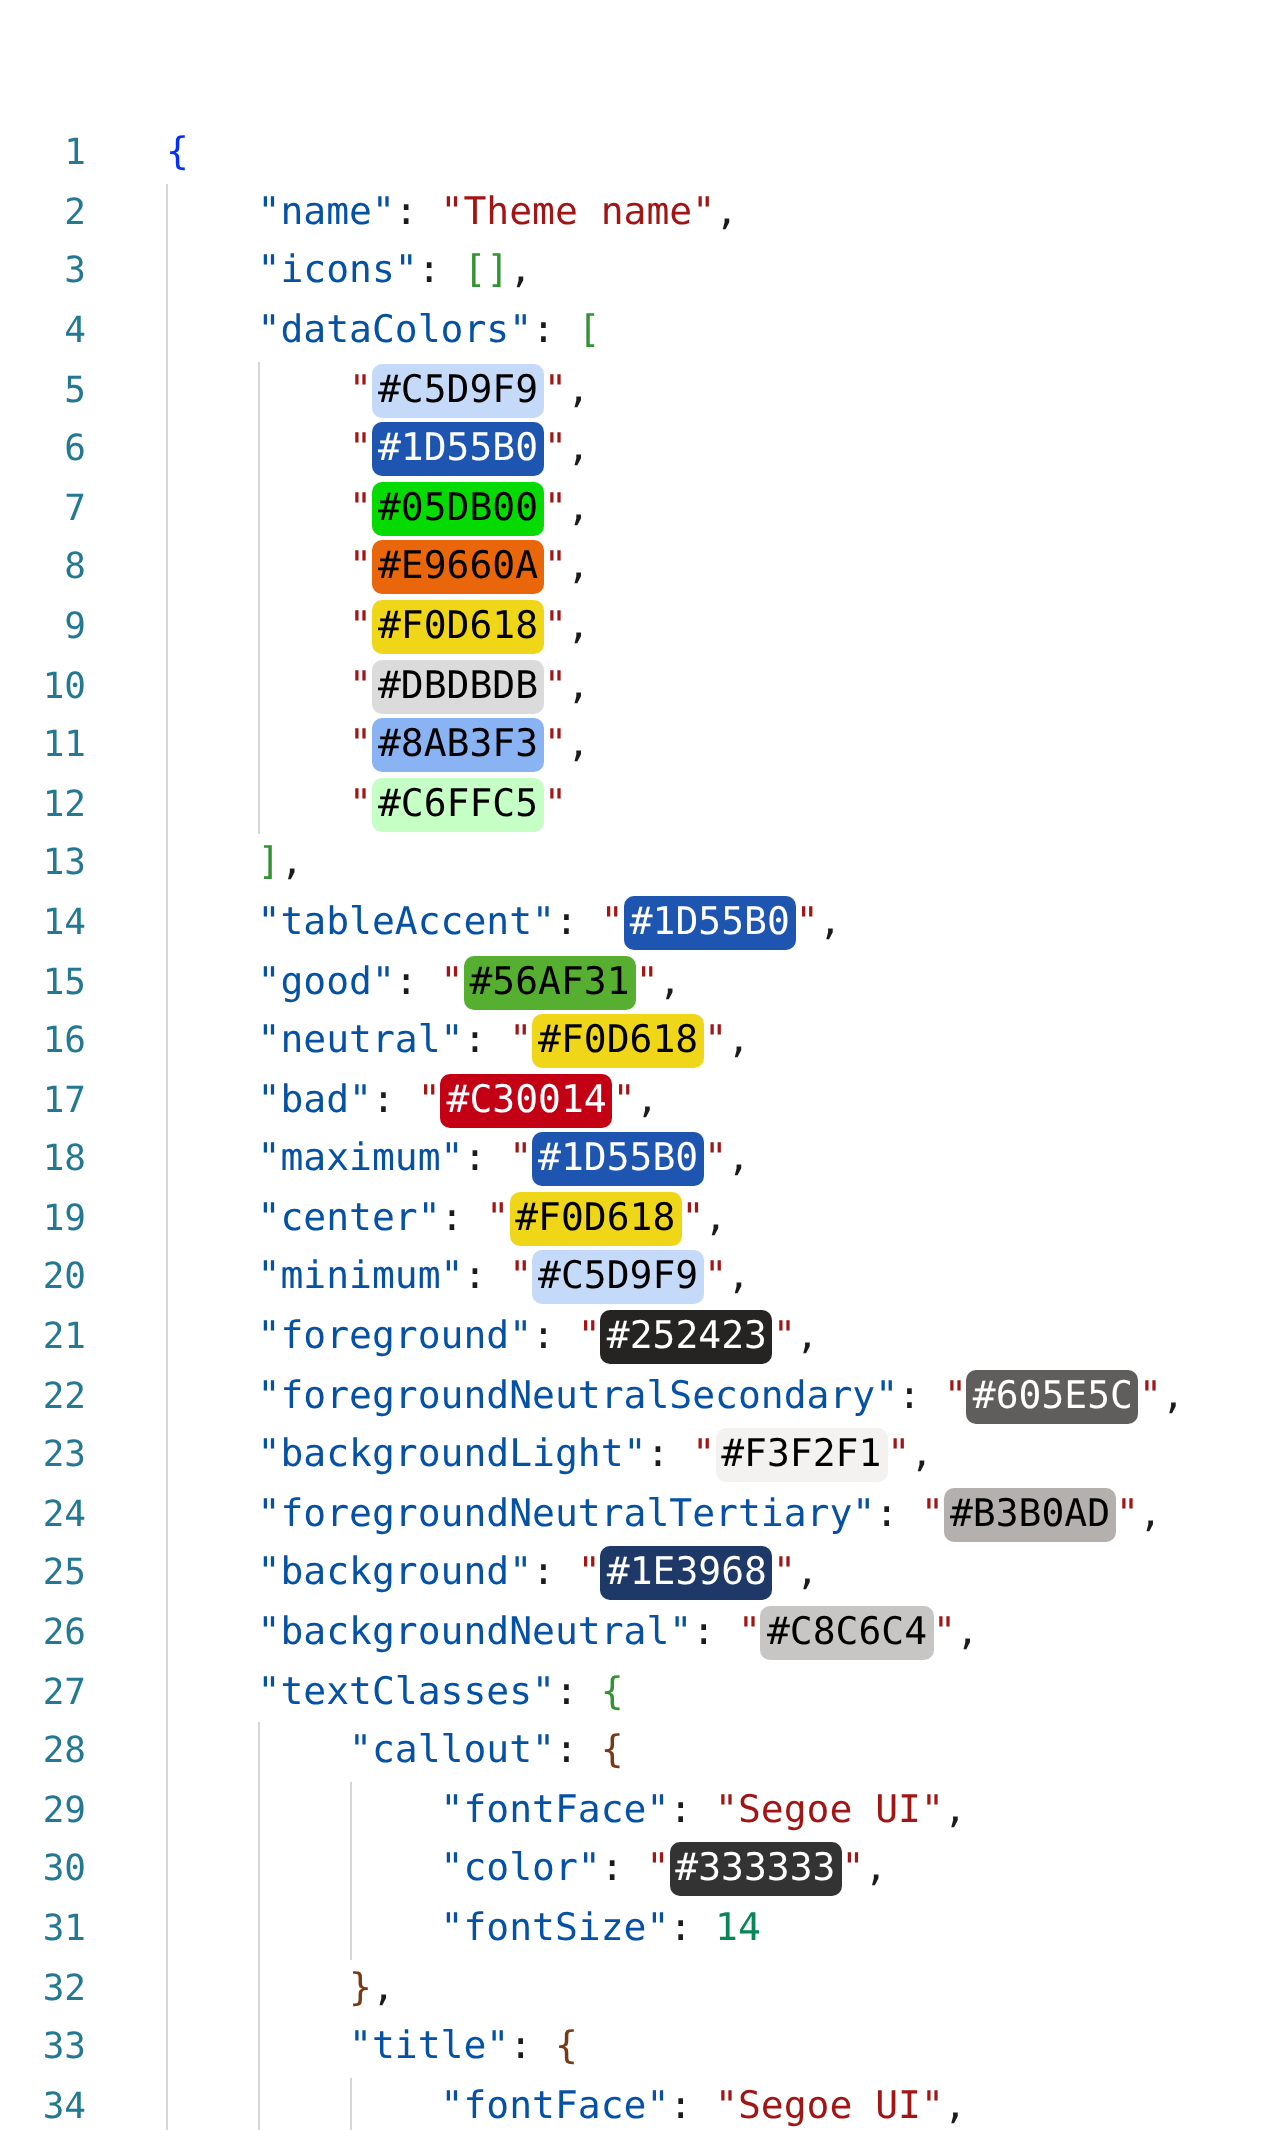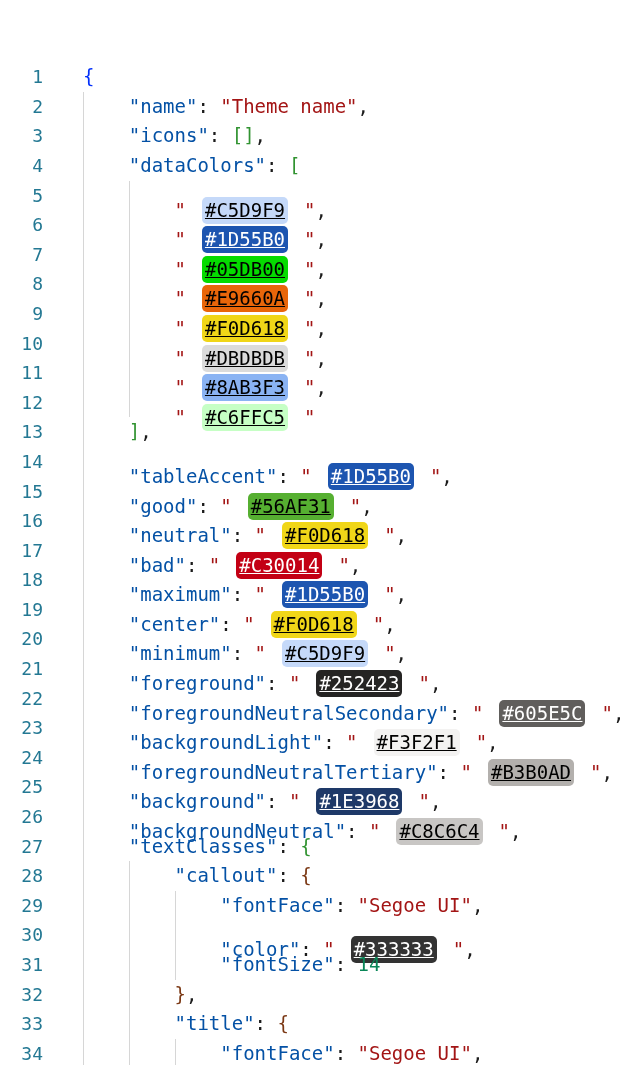--- a/index.html
+++ b/index.html
@@ -37,24 +37,23 @@
     display: inline-block;
     box-sizing: border-box;
     width: 4ch;
     height: 29.6px;
     vertical-align: top;
   }
   .chip {
     display: inline-block;
     border-radius: 5px;
     padding: 1px 3px;
-    margin: 16px;
+    margin: 0;
     line-height: 25px;
     vertical-align: baseline;
-    text-decoration: underline;
   }
 </style>
 </head>
 <body>
 
 <div class="editor">
   <div id="lines"><div class="code-line"><div class="gutter" style="color: rgb(35, 120, 147);">1</div><div class="code"><span style="color: rgb(4, 49, 250);">{</span></div></div><div class="code-line"><div class="gutter" style="color: rgb(35, 120, 147);">2</div><div class="code"><span class="ind" style="border-left: 1px solid rgb(214, 214, 214);"></span><span style="color: rgb(4, 81, 165);">"name"</span><span style="color: rgb(27, 27, 27);">: </span><span style="color: rgb(163, 21, 21);">"Theme name"</span><span style="color: rgb(27, 27, 27);">,</span></div></div><div class="code-line"><div class="gutter" style="color: rgb(35, 120, 147);">3</div><div class="code"><span class="ind" style="border-left: 1px solid rgb(214, 214, 214);"></span><span style="color: rgb(4, 81, 165);">"icons"</span><span style="color: rgb(27, 27, 27);">: </span><span style="color: rgb(49, 147, 49);">[]</span><span style="color: rgb(27, 27, 27);">,</span></div></div><div class="code-line"><div class="gutter" style="color: rgb(35, 120, 147);">4</div><div class="code"><span class="ind" style="border-left: 1px solid rgb(214, 214, 214);"></span><span style="color: rgb(4, 81, 165);">"dataColors"</span><span style="color: rgb(27, 27, 27);">: </span><span style="color: rgb(49, 147, 49);">[</span></div></div><div class="code-line"><div class="gutter" style="color: rgb(35, 120, 147);">5</div><div class="code"><span class="ind" style="border-left: 1px solid rgb(214, 214, 214);"></span><span class="ind" style="border-left: 1px solid rgb(214, 214, 214);"></span><span style="color: rgb(163, 21, 21);">"</span><span class="chip" style="background: rgb(197, 217, 249); color: rgb(0, 0, 0);">#C5D9F9</span><span style="color: rgb(163, 21, 21);">"</span><span style="color: rgb(27, 27, 27);">,</span></div></div><div class="code-line"><div class="gutter" style="color: rgb(35, 120, 147);">6</div><div class="code"><span class="ind" style="border-left: 1px solid rgb(214, 214, 214);"></span><span class="ind" style="border-left: 1px solid rgb(214, 214, 214);"></span><span style="color: rgb(163, 21, 21);">"</span><span class="chip" style="background: rgb(29, 85, 176); color: rgb(255, 255, 255);">#1D55B0</span><span style="color: rgb(163, 21, 21);">"</span><span style="color: rgb(27, 27, 27);">,</span></div></div><div class="code-line"><div class="gutter" style="color: rgb(35, 120, 147);">7</div><div class="code"><span class="ind" style="border-left: 1px solid rgb(214, 214, 214);"></span><span class="ind" style="border-left: 1px solid rgb(214, 214, 214);"></span><span style="color: rgb(163, 21, 21);">"</span><span class="chip" style="background: rgb(5, 219, 0); color: rgb(0, 0, 0);">#05DB00</span><span style="color: rgb(163, 21, 21);">"</span><span style="color: rgb(27, 27, 27);">,</span></div></div><div class="code-line"><div class="gutter" style="color: rgb(35, 120, 147);">8</div><div class="code"><span class="ind" style="border-left: 1px solid rgb(214, 214, 214);"></span><span class="ind" style="border-left: 1px solid rgb(214, 214, 214);"></span><span style="color: rgb(163, 21, 21);">"</span><span class="chip" style="background: rgb(233, 102, 10); color: rgb(0, 0, 0);">#E9660A</span><span style="color: rgb(163, 21, 21);">"</span><span style="color: rgb(27, 27, 27);">,</span></div></div><div class="code-line"><div class="gutter" style="color: rgb(35, 120, 147);">9</div><div class="code"><span class="ind" style="border-left: 1px solid rgb(214, 214, 214);"></span><span class="ind" style="border-left: 1px solid rgb(214, 214, 214);"></span><span style="color: rgb(163, 21, 21);">"</span><span class="chip" style="background: rgb(240, 214, 24); color: rgb(0, 0, 0);">#F0D618</span><span style="color: rgb(163, 21, 21);">"</span><span style="color: rgb(27, 27, 27);">,</span></div></div><div class="code-line"><div class="gutter" style="color: rgb(35, 120, 147);">10</div><div class="code"><span class="ind" style="border-left: 1px solid rgb(214, 214, 214);"></span><span class="ind" style="border-left: 1px solid rgb(214, 214, 214);"></span><span style="color: rgb(163, 21, 21);">"</span><span class="chip" style="background: rgb(219, 219, 219); color: rgb(0, 0, 0);">#DBDBDB</span><span style="color: rgb(163, 21, 21);">"</span><span style="color: rgb(27, 27, 27);">,</span></div></div><div class="code-line"><div class="gutter" style="color: rgb(35, 120, 147);">11</div><div class="code"><span class="ind" style="border-left: 1px solid rgb(214, 214, 214);"></span><span class="ind" style="border-left: 1px solid rgb(214, 214, 214);"></span><span style="color: rgb(163, 21, 21);">"</span><span class="chip" style="background: rgb(138, 179, 243); color: rgb(0, 0, 0);">#8AB3F3</span><span style="color: rgb(163, 21, 21);">"</span><span style="color: rgb(27, 27, 27);">,</span></div></div><div class="code-line"><div class="gutter" style="color: rgb(35, 120, 147);">12</div><div class="code"><span class="ind" style="border-left: 1px solid rgb(214, 214, 214);"></span><span class="ind" style="border-left: 1px solid rgb(214, 214, 214);"></span><span style="color: rgb(163, 21, 21);">"</span><span class="chip" style="background: rgb(198, 255, 197); color: rgb(0, 0, 0);">#C6FFC5</span><span style="color: rgb(163, 21, 21);">"</span></div></div><div class="code-line"><div class="gutter" style="color: rgb(35, 120, 147);">13</div><div class="code"><span class="ind" style="border-left: 1px solid rgb(214, 214, 214);"></span><span style="color: rgb(49, 147, 49);">]</span><span style="color: rgb(27, 27, 27);">,</span></div></div><div class="code-line"><div class="gutter" style="color: rgb(35, 120, 147);">14</div><div class="code"><span class="ind" style="border-left: 1px solid rgb(214, 214, 214);"></span><span style="color: rgb(4, 81, 165);">"tableAccent"</span><span style="color: rgb(27, 27, 27);">: </span><span style="color: rgb(163, 21, 21);">"</span><span class="chip" style="background: rgb(29, 85, 176); color: rgb(255, 255, 255);">#1D55B0</span><span style="color: rgb(163, 21, 21);">"</span><span style="color: rgb(27, 27, 27);">,</span></div></div><div class="code-line"><div class="gutter" style="color: rgb(35, 120, 147);">15</div><div class="code"><span class="ind" style="border-left: 1px solid rgb(214, 214, 214);"></span><span style="color: rgb(4, 81, 165);">"good"</span><span style="color: rgb(27, 27, 27);">: </span><span style="color: rgb(163, 21, 21);">"</span><span class="chip" style="background: rgb(86, 175, 49); color: rgb(0, 0, 0);">#56AF31</span><span style="color: rgb(163, 21, 21);">"</span><span style="color: rgb(27, 27, 27);">,</span></div></div><div class="code-line"><div class="gutter" style="color: rgb(35, 120, 147);">16</div><div class="code"><span class="ind" style="border-left: 1px solid rgb(214, 214, 214);"></span><span style="color: rgb(4, 81, 165);">"neutral"</span><span style="color: rgb(27, 27, 27);">: </span><span style="color: rgb(163, 21, 21);">"</span><span class="chip" style="background: rgb(240, 214, 24); color: rgb(0, 0, 0);">#F0D618</span><span style="color: rgb(163, 21, 21);">"</span><span style="color: rgb(27, 27, 27);">,</span></div></div><div class="code-line"><div class="gutter" style="color: rgb(35, 120, 147);">17</div><div class="code"><span class="ind" style="border-left: 1px solid rgb(214, 214, 214);"></span><span style="color: rgb(4, 81, 165);">"bad"</span><span style="color: rgb(27, 27, 27);">: </span><span style="color: rgb(163, 21, 21);">"</span><span class="chip" style="background: rgb(195, 0, 20); color: rgb(255, 255, 255);">#C30014</span><span style="color: rgb(163, 21, 21);">"</span><span style="color: rgb(27, 27, 27);">,</span></div></div><div class="code-line"><div class="gutter" style="color: rgb(35, 120, 147);">18</div><div class="code"><span class="ind" style="border-left: 1px solid rgb(214, 214, 214);"></span><span style="color: rgb(4, 81, 165);">"maximum"</span><span style="color: rgb(27, 27, 27);">: </span><span style="color: rgb(163, 21, 21);">"</span><span class="chip" style="background: rgb(29, 85, 176); color: rgb(255, 255, 255);">#1D55B0</span><span style="color: rgb(163, 21, 21);">"</span><span style="color: rgb(27, 27, 27);">,</span></div></div><div class="code-line"><div class="gutter" style="color: rgb(35, 120, 147);">19</div><div class="code"><span class="ind" style="border-left: 1px solid rgb(214, 214, 214);"></span><span style="color: rgb(4, 81, 165);">"center"</span><span style="color: rgb(27, 27, 27);">: </span><span style="color: rgb(163, 21, 21);">"</span><span class="chip" style="background: rgb(240, 214, 24); color: rgb(0, 0, 0);">#F0D618</span><span style="color: rgb(163, 21, 21);">"</span><span style="color: rgb(27, 27, 27);">,</span></div></div><div class="code-line"><div class="gutter" style="color: rgb(35, 120, 147);">20</div><div class="code"><span class="ind" style="border-left: 1px solid rgb(214, 214, 214);"></span><span style="color: rgb(4, 81, 165);">"minimum"</span><span style="color: rgb(27, 27, 27);">: </span><span style="color: rgb(163, 21, 21);">"</span><span class="chip" style="background: rgb(197, 217, 249); color: rgb(0, 0, 0);">#C5D9F9</span><span style="color: rgb(163, 21, 21);">"</span><span style="color: rgb(27, 27, 27);">,</span></div></div><div class="code-line"><div class="gutter" style="color: rgb(35, 120, 147);">21</div><div class="code"><span class="ind" style="border-left: 1px solid rgb(214, 214, 214);"></span><span style="color: rgb(4, 81, 165);">"foreground"</span><span style="color: rgb(27, 27, 27);">: </span><span style="color: rgb(163, 21, 21);">"</span><span class="chip" style="background: rgb(37, 36, 35); color: rgb(255, 255, 255);">#252423</span><span style="color: rgb(163, 21, 21);">"</span><span style="color: rgb(27, 27, 27);">,</span></div></div><div class="code-line"><div class="gutter" style="color: rgb(35, 120, 147);">22</div><div class="code"><span class="ind" style="border-left: 1px solid rgb(214, 214, 214);"></span><span style="color: rgb(4, 81, 165);">"foregroundNeutralSecondary"</span><span style="color: rgb(27, 27, 27);">: </span><span style="color: rgb(163, 21, 21);">"</span><span class="chip" style="background: rgb(96, 94, 92); color: rgb(255, 255, 255);">#605E5C</span><span style="color: rgb(163, 21, 21);">"</span><span style="color: rgb(27, 27, 27);">,</span></div></div><div class="code-line"><div class="gutter" style="color: rgb(35, 120, 147);">23</div><div class="code"><span class="ind" style="border-left: 1px solid rgb(214, 214, 214);"></span><span style="color: rgb(4, 81, 165);">"backgroundLight"</span><span style="color: rgb(27, 27, 27);">: </span><span style="color: rgb(163, 21, 21);">"</span><span class="chip" style="background: rgb(243, 242, 241); color: rgb(0, 0, 0);">#F3F2F1</span><span style="color: rgb(163, 21, 21);">"</span><span style="color: rgb(27, 27, 27);">,</span></div></div><div class="code-line"><div class="gutter" style="color: rgb(35, 120, 147);">24</div><div class="code"><span class="ind" style="border-left: 1px solid rgb(214, 214, 214);"></span><span style="color: rgb(4, 81, 165);">"foregroundNeutralTertiary"</span><span style="color: rgb(27, 27, 27);">: </span><span style="color: rgb(163, 21, 21);">"</span><span class="chip" style="background: rgb(179, 176, 173); color: rgb(0, 0, 0);">#B3B0AD</span><span style="color: rgb(163, 21, 21);">"</span><span style="color: rgb(27, 27, 27);">,</span></div></div><div class="code-line"><div class="gutter" style="color: rgb(35, 120, 147);">25</div><div class="code"><span class="ind" style="border-left: 1px solid rgb(214, 214, 214);"></span><span style="color: rgb(4, 81, 165);">"background"</span><span style="color: rgb(27, 27, 27);">: </span><span style="color: rgb(163, 21, 21);">"</span><span class="chip" style="background: rgb(30, 57, 104); color: rgb(255, 255, 255);">#1E3968</span><span style="color: rgb(163, 21, 21);">"</span><span style="color: rgb(27, 27, 27);">,</span></div></div><div class="code-line"><div class="gutter" style="color: rgb(35, 120, 147);">26</div><div class="code"><span class="ind" style="border-left: 1px solid rgb(214, 214, 214);"></span><span style="color: rgb(4, 81, 165);">"backgroundNeutral"</span><span style="color: rgb(27, 27, 27);">: </span><span style="color: rgb(163, 21, 21);">"</span><span class="chip" style="background: rgb(200, 198, 196); color: rgb(0, 0, 0);">#C8C6C4</span><span style="color: rgb(163, 21, 21);">"</span><span style="color: rgb(27, 27, 27);">,</span></div></div><div class="code-line"><div class="gutter" style="color: rgb(35, 120, 147);">27</div><div class="code"><span class="ind" style="border-left: 1px solid rgb(214, 214, 214);"></span><span style="color: rgb(4, 81, 165);">"textClasses"</span><span style="color: rgb(27, 27, 27);">: </span><span style="color: rgb(49, 147, 49);">{</span></div></div><div class="code-line"><div class="gutter" style="color: rgb(35, 120, 147);">28</div><div class="code"><span class="ind" style="border-left: 1px solid rgb(214, 214, 214);"></span><span class="ind" style="border-left: 1px solid rgb(214, 214, 214);"></span><span style="color: rgb(4, 81, 165);">"callout"</span><span style="color: rgb(27, 27, 27);">: </span><span style="color: rgb(123, 56, 20);">{</span></div></div><div class="code-line"><div class="gutter" style="color: rgb(35, 120, 147);">29</div><div class="code"><span class="ind" style="border-left: 1px solid rgb(214, 214, 214);"></span><span class="ind" style="border-left: 1px solid rgb(214, 214, 214);"></span><span class="ind" style="border-left: 1px solid rgb(214, 214, 214);"></span><span style="color: rgb(4, 81, 165);">"fontFace"</span><span style="color: rgb(27, 27, 27);">: </span><span style="color: rgb(163, 21, 21);">"Segoe UI"</span><span style="color: rgb(27, 27, 27);">,</span></div></div><div class="code-line"><div class="gutter" style="color: rgb(35, 120, 147);">30</div><div class="code"><span class="ind" style="border-left: 1px solid rgb(214, 214, 214);"></span><span class="ind" style="border-left: 1px solid rgb(214, 214, 214);"></span><span class="ind" style="border-left: 1px solid rgb(214, 214, 214);"></span><span style="color: rgb(4, 81, 165);">"color"</span><span style="color: rgb(27, 27, 27);">: </span><span style="color: rgb(163, 21, 21);">"</span><span class="chip" style="background: rgb(51, 51, 51); color: rgb(255, 255, 255);">#333333</span><span style="color: rgb(163, 21, 21);">"</span><span style="color: rgb(27, 27, 27);">,</span></div></div><div class="code-line"><div class="gutter" style="color: rgb(35, 120, 147);">31</div><div class="code"><span class="ind" style="border-left: 1px solid rgb(214, 214, 214);"></span><span class="ind" style="border-left: 1px solid rgb(214, 214, 214);"></span><span class="ind" style="border-left: 1px solid rgb(214, 214, 214);"></span><span style="color: rgb(4, 81, 165);">"fontSize"</span><span style="color: rgb(27, 27, 27);">: </span><span style="color: rgb(9, 134, 88);">14</span></div></div><div class="code-line"><div class="gutter" style="color: rgb(35, 120, 147);">32</div><div class="code"><span class="ind" style="border-left: 1px solid rgb(214, 214, 214);"></span><span class="ind" style="border-left: 1px solid rgb(214, 214, 214);"></span><span style="color: rgb(123, 56, 20);">}</span><span style="color: rgb(27, 27, 27);">,</span></div></div><div class="code-line"><div class="gutter" style="color: rgb(35, 120, 147);">33</div><div class="code"><span class="ind" style="border-left: 1px solid rgb(214, 214, 214);"></span><span class="ind" style="border-left: 1px solid rgb(214, 214, 214);"></span><span style="color: rgb(4, 81, 165);">"title"</span><span style="color: rgb(27, 27, 27);">: </span><span style="color: rgb(123, 56, 20);">{</span></div></div><div class="code-line"><div class="gutter" style="color: rgb(35, 120, 147);">34</div><div class="code"><span class="ind" style="border-left: 1px solid rgb(214, 214, 214);"></span><span class="ind" style="border-left: 1px solid rgb(214, 214, 214);"></span><span class="ind" style="border-left: 1px solid rgb(214, 214, 214);"></span><span style="color: rgb(4, 81, 165);">"fontFace"</span><span style="color: rgb(27, 27, 27);">: </span><span style="color: rgb(163, 21, 21);">"Segoe UI"</span><span style="color: rgb(27, 27, 27);">,</span></div></div></div>
 </div>
 
 </body></html>

